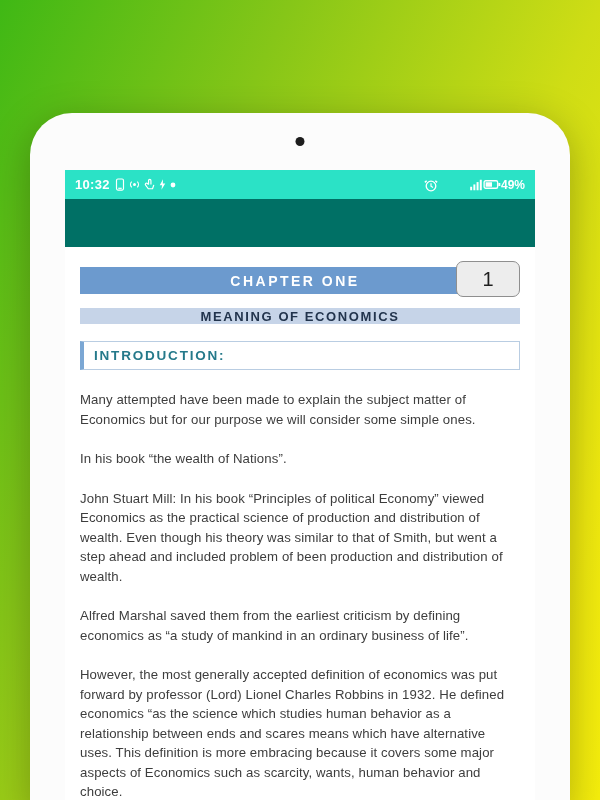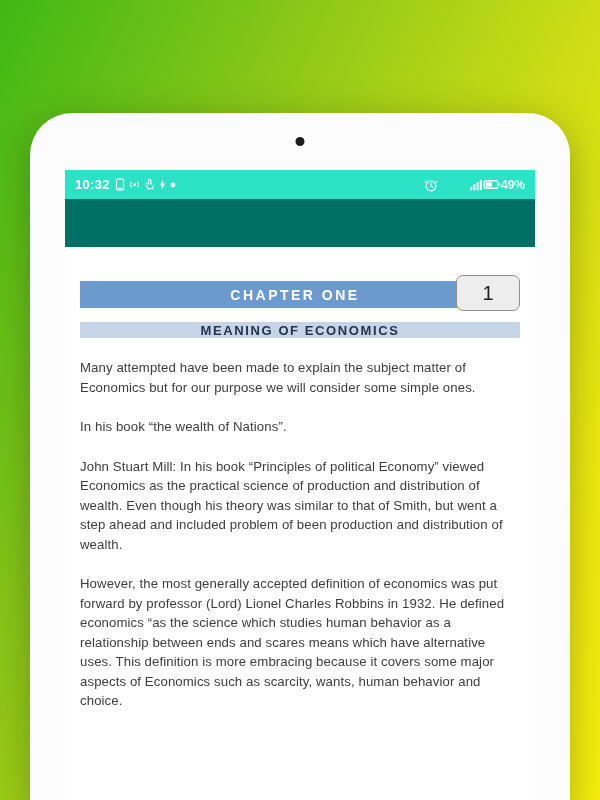--- a/index.html
+++ b/index.html
@@ -23,21 +23,21 @@
     height:29px;background:var(--status-bar,#2be2c6);
     display:flex;align-items:center;padding:0 10px;
     color:#fff;font-weight:bold;font-size:13px;flex:0 0 auto;
   }
   .statusbar svg{display:block}
   .sb-spacer{flex:1}
   .sb-time{letter-spacing:.3px;margin-right:3px}
   .sb-percent{font-size:12px}
   .appbar{height:48px;background:var(--app-bar,#007065);flex:0 0 auto;}
   .content{flex:1;padding:14px 15px 0 15px;overflow:hidden;}
-  .chapter-row{position:relative;height:38px;margin-top:14px;}
+  .chapter-row{position:relative;height:38px;}
   .chapter-bar{
     position:absolute;left:0;right:10px;top:6px;height:27px;
     background:var(--chapter-bar,#6c9ace);color:#fff;
     display:flex;align-items:center;justify-content:center;
     font-weight:bold;font-size:14px;letter-spacing:2.5px;
   }
   .page-tab{
     position:absolute;right:0;top:0;width:64px;height:36px;
     background:#ededed;border:1.5px solid #8f8f8f;border-radius:7px;
     display:flex;align-items:center;justify-content:center;
@@ -131,22 +131,24 @@
 
       <div class="content">
 
         <div class="chapter-row">
           <div class="chapter-bar">CHAPTER ONE</div>
           <div class="page-tab">1</div>
         </div>
 
         <div class="title-bar">MEANING OF ECONOMICS</div>
 
+        <div class="intro-box">INTRODUCTION:</div>
 
         <p class="para">Many attempted have been made to explain the subject matter of Economics but for our purpose we will consider some simple ones.</p>
         <p class="para">In his book “the wealth of Nations”.</p>
         <p class="para">John Stuart Mill: In his book “Principles of political Economy” viewed Economics as the practical science of production and distribution of wealth. Even though his theory was similar to that of Smith, but went a step ahead and included problem of been production and distribution of wealth.</p>
+        <p class="para">Alfred Marshal saved them from the earliest criticism by defining economics as “a study of mankind in an ordinary business of life”.</p>
         <p class="para">However, the most generally accepted definition of economics was put forward by professor (Lord) Lionel Charles Robbins in 1932. He defined economics “as the science which studies human behavior as a relationship between ends and scares means which have alternative uses. This definition is more embracing because it covers some major aspects of Economics such as scarcity, wants, human behavior and choice.</p>
       </div>
 
     </div>
   </div>
 </div>
 
 </body></html>

